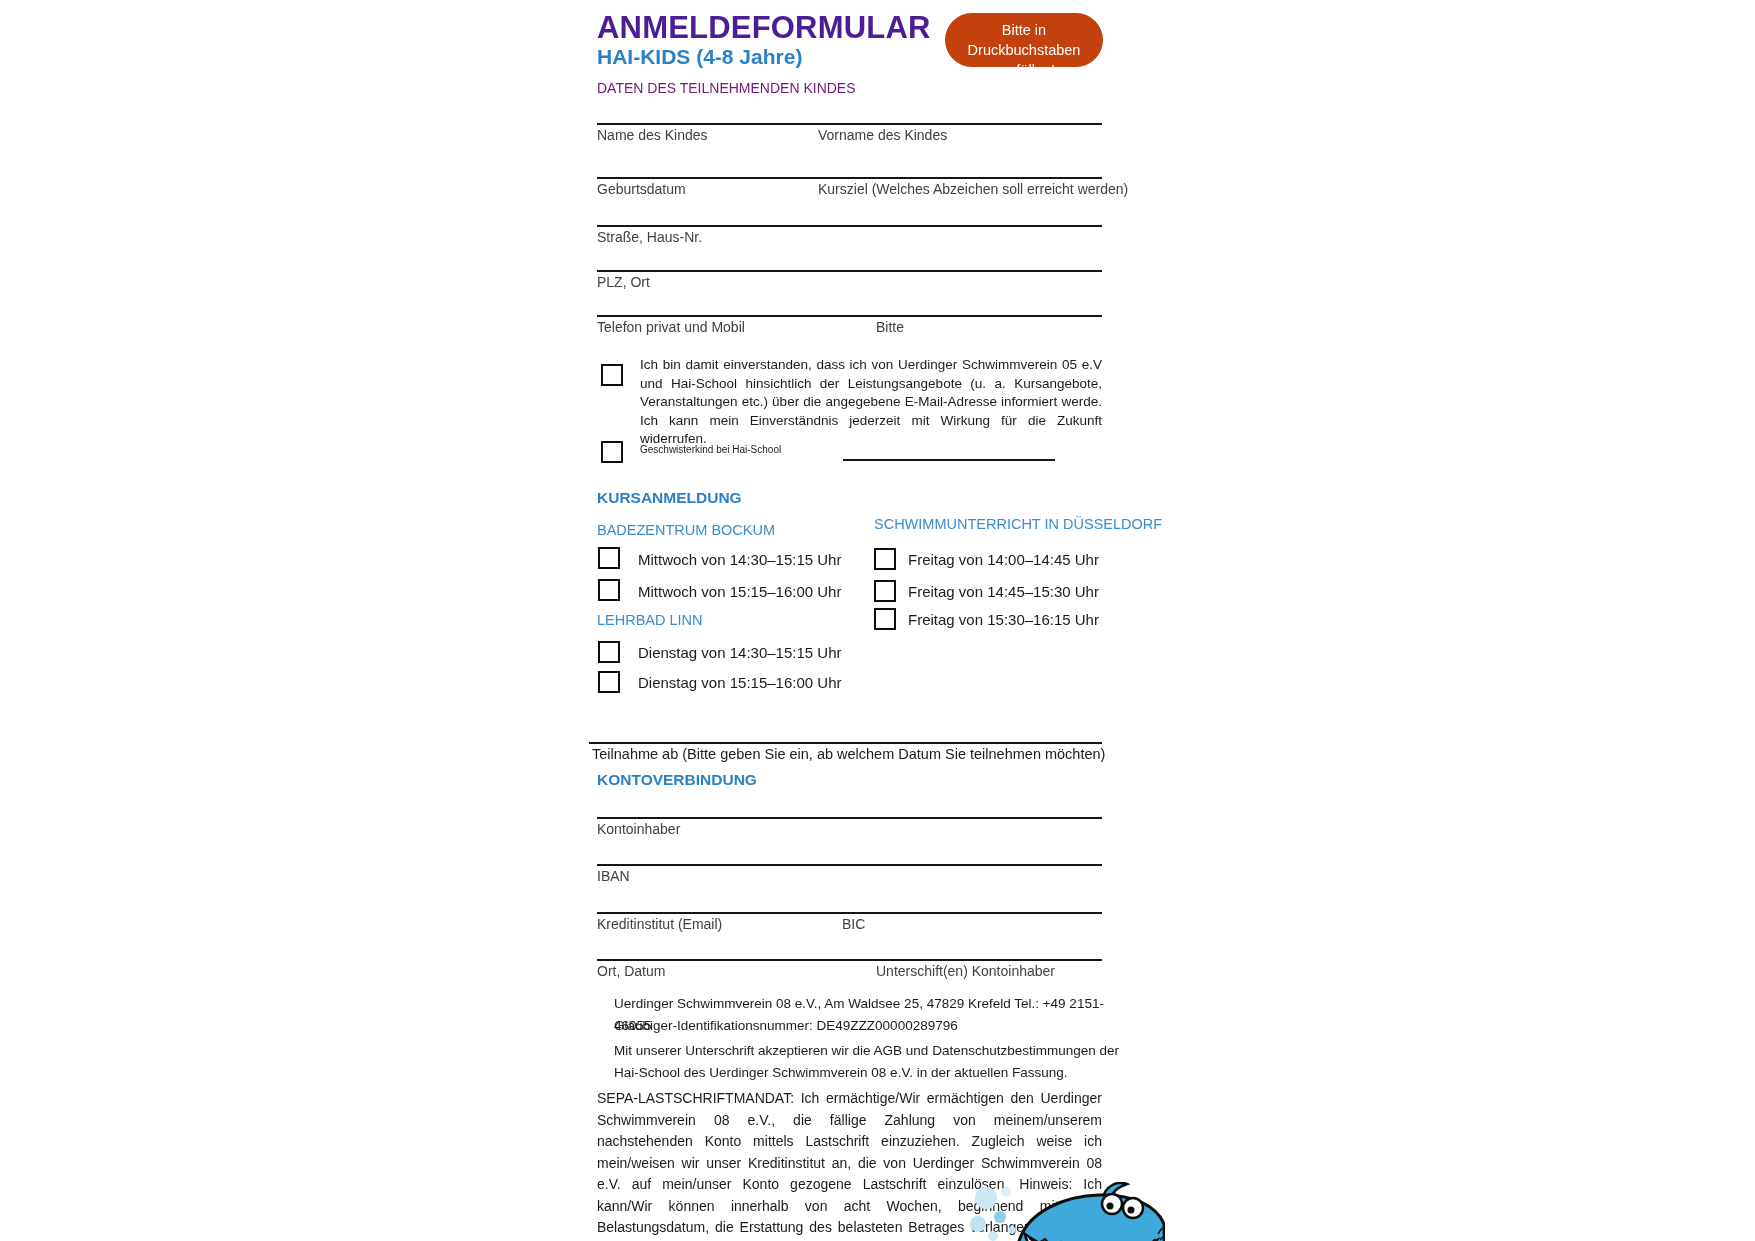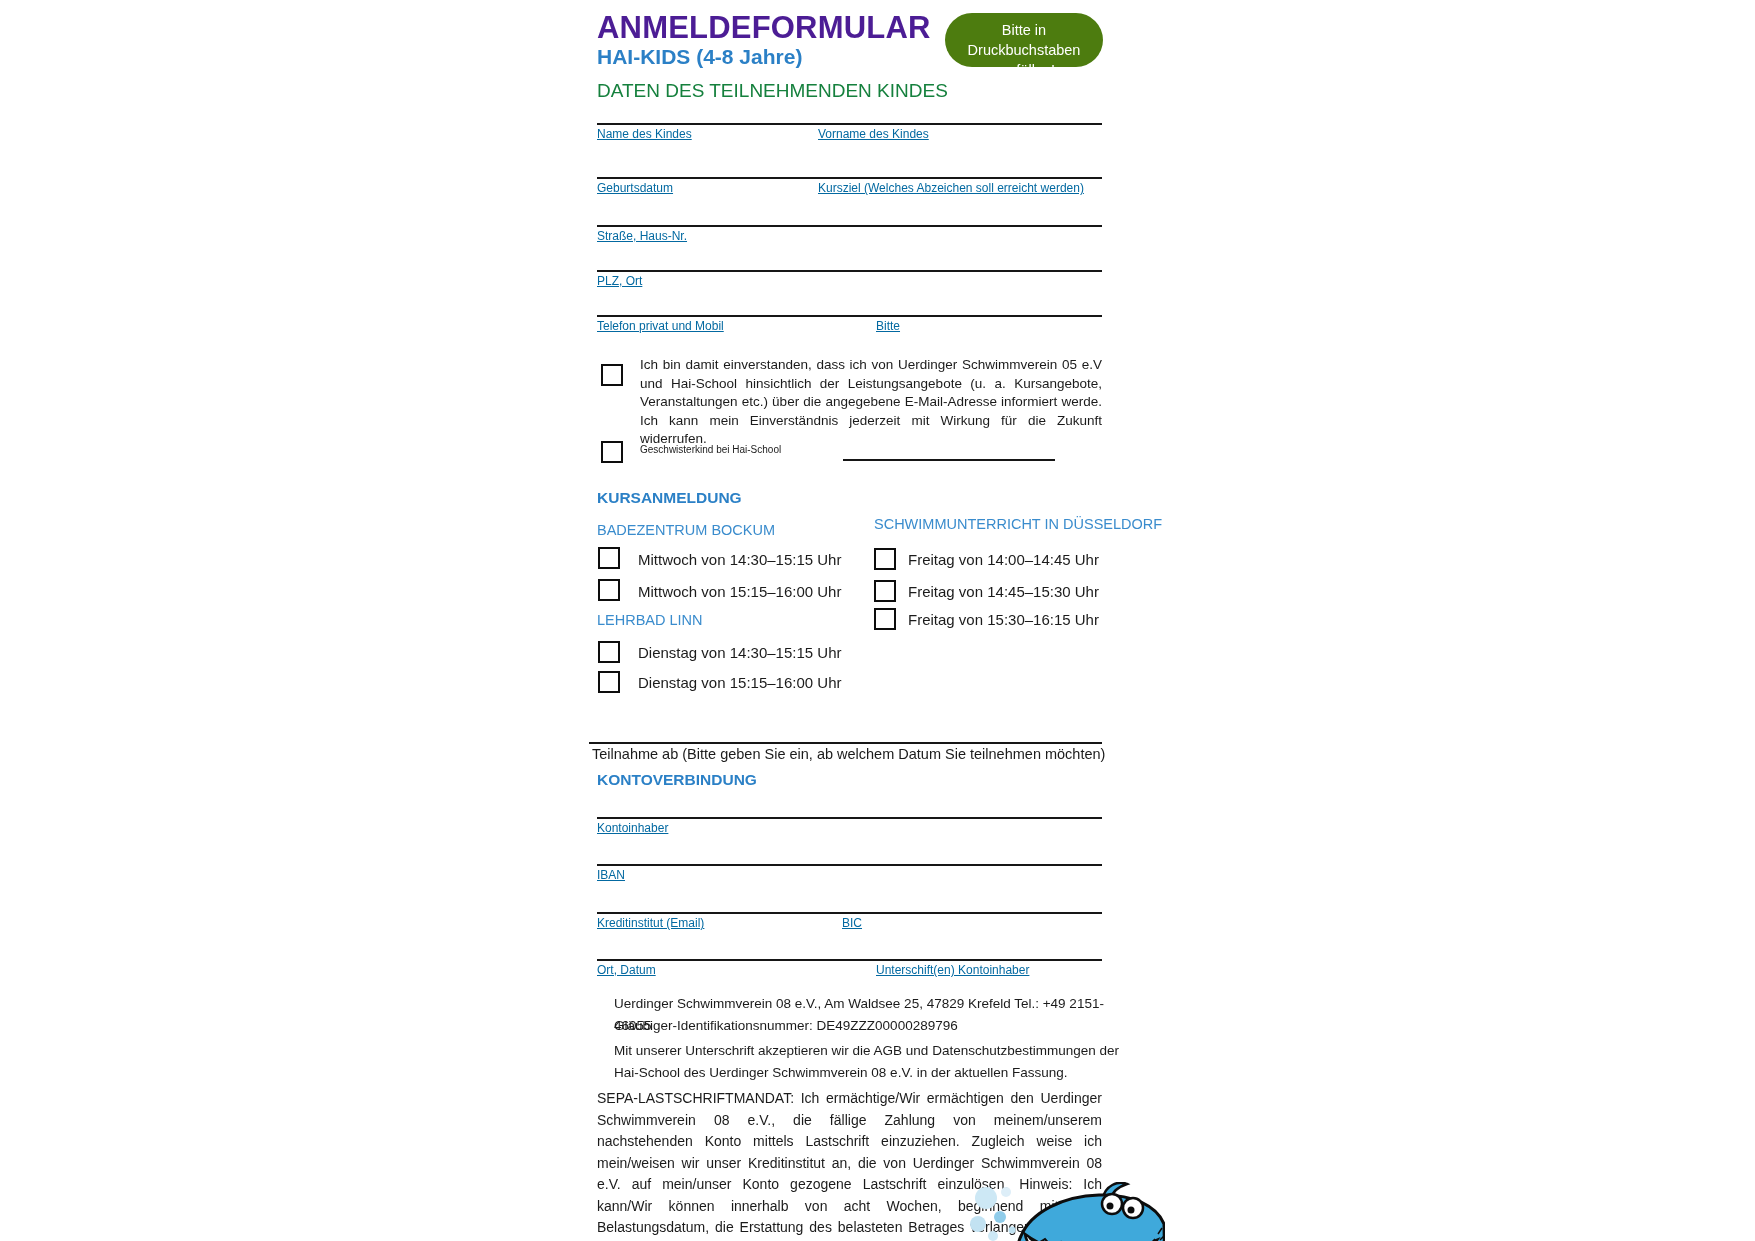--- a/index.html
+++ b/index.html
@@ -6,31 +6,31 @@
   html,body { background:#ffffff; }
   body {
     width:1755px; height:1241px; position:relative; overflow:hidden;
     font-family:"Liberation Sans", sans-serif; color:#1b1b1b;
   }
   .form { position:absolute; left:597px; top:0; width:505px; height:1241px; }
   .abs { position:absolute; }
 
   .title { top:10px; left:0; font-size:31px; font-weight:bold; color:#4c1d95; letter-spacing:0.2px; }
   .subtitle { top:45px; left:0; font-size:21px; font-weight:bold; color:#2b80c6; }
-  .sec-label { font-size:19px; color:#15803d; }
+  .sec-label { font-size:14px; color:#701a75; }
   .daten { top:80px; left:0; }
 
   .badge {
-    top:13px; left:348px; width:158px; height:54px; background:#4d7c0f;
+    top:13px; left:348px; width:158px; height:54px; background:#c2410c;
     border-radius:27px; color:#ffffff; text-align:center; font-size:14.5px;
     padding-top:7px; line-height:20px;
   }
 
   .fline { border-top:2px solid #161616; height:0; left:0; width:505px; }
-  .flabel { font-size:12px; color:#0369a1; white-space:nowrap;text-decoration:underline; }
+  .flabel { font-size:14px; color:#404040; white-space:nowrap; }
 
   .cb { width:22px; height:22px; border:2.5px solid #0d0d0d; background:#fff; }
 
   .consent-text { left:43px; top:356px; width:462px; font-size:13.5px; line-height:18.6px; text-align:justify; }
 
   .sib-label { left:43px; top:444px; font-size:10px; }
   .sib-line { left:246px; top:440px; width:212px; height:21px; border-bottom:2px solid #161616; }
 
   .h-bold { font-size:15.5px; font-weight:bold; color:#2b80c6; white-space:nowrap; }
   .h-reg { font-size:14.5px; color:#3a8ccd; white-space:nowrap; }

